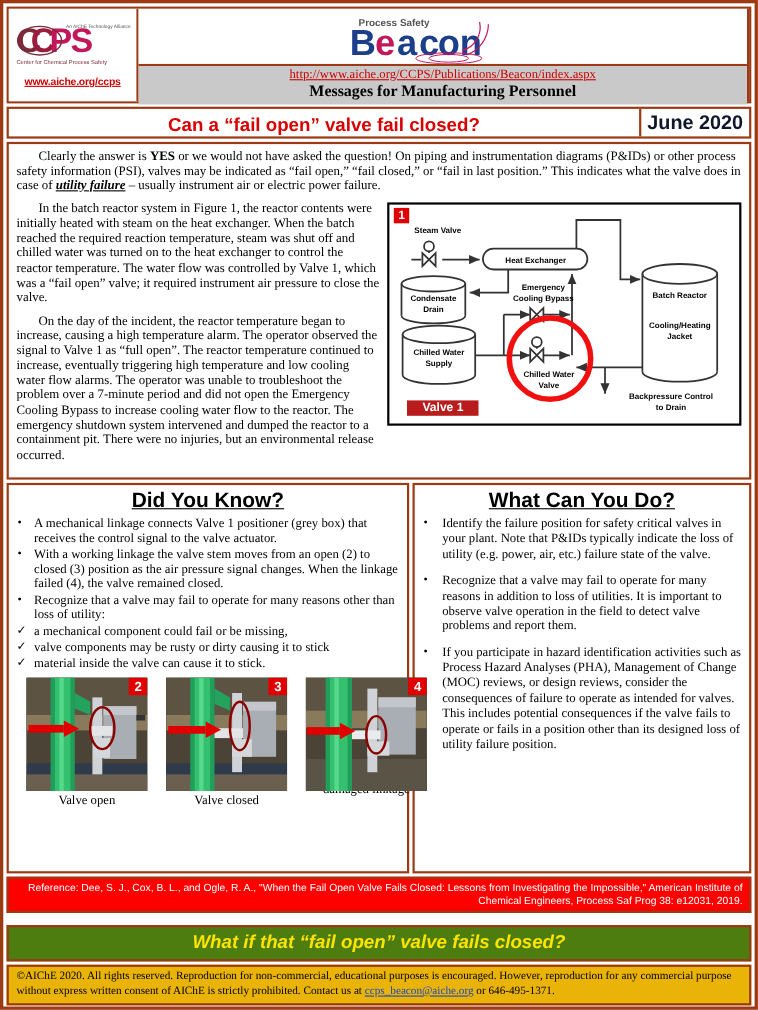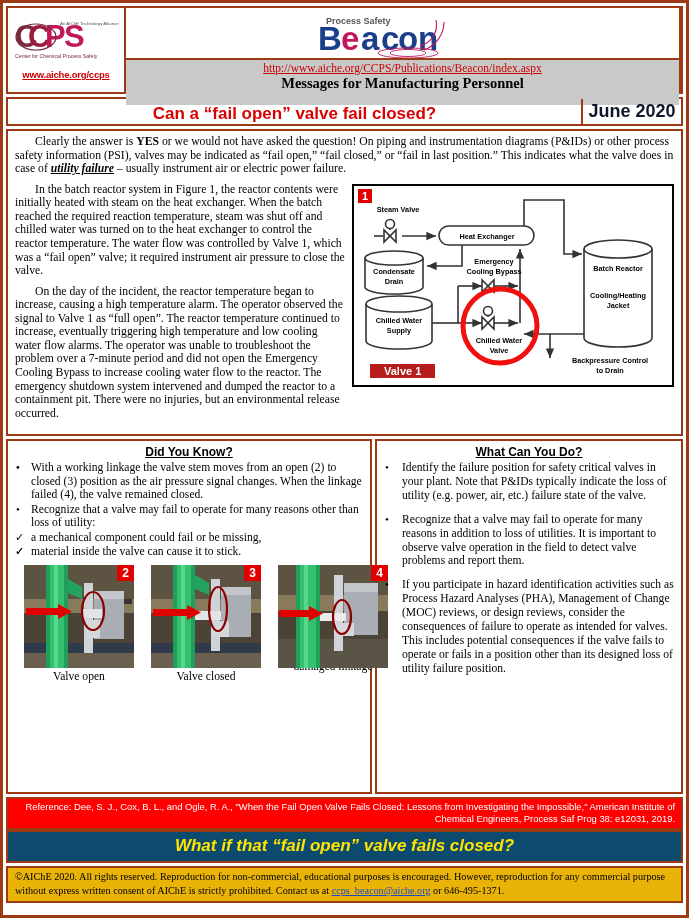--- a/index.html
+++ b/index.html
@@ -49,21 +49,21 @@
   }
   .beacon-logo-wrap {
     flex: 1;
     display: flex; align-items: center; justify-content: center;
     background: #fff; position: relative;
   }
   .beacon-logo { position: relative; width: 230px; height: 50px; }
   .hdr-mid-bottom {
     background: #C9C9C9;
     border-top: 2px solid #9C3A14;
-    padding: 1px 0 12px 0;
+    padding: 1px 0 2px 0;
     text-align: center;
   }
   .beacon-url {
     display: block;
     font-family: "Liberation Serif", serif;
     font-size: 11.5px; color: #CC0000;
     text-decoration: underline;
     line-height: 1.25;
   }
   .beacon-tag {
@@ -173,21 +173,21 @@
   .panel {
     border: 2px solid #9C3A14;
     padding: 3px 6px 4px 6px;
   }
   .panel-left { width: 366px; }
   .panel-right { flex: 1; }
   .panel h2 {
     margin: 1px 0 2px 0;
     text-align: center;
     font-family: "Liberation Sans", sans-serif;
-    font-size: 12px; font-weight: bold;
+    font-size: 19px; font-weight: bold;
     text-decoration: underline;
     color: #000;
   }
   ul.bl { list-style: none; margin: 0; padding: 0; }
   ul.bl li {
     position: relative;
     padding-left: 17px;
     font-size: 11.6px;
     line-height: 1.17;
     margin-bottom: 1px;
@@ -231,22 +231,22 @@
     background: #FF0000;
     border: 2px solid #9C3A14;
     color: #fff;
     font-family: "Liberation Sans", sans-serif;
     font-size: 9.4px;
     line-height: 1.3;
     padding: 2px 6px 3px 6px;
     text-align: right;
   }
   .slogan {
-    margin-top: 0;
-    background: #0c4a6e;
+    margin-top: 11px;
+    background: #4d7c0f;
     border: 2px solid #9C3A14;
     text-align: center;
     padding: 4px 0 5px 0;
   }
   .slogan span {
     font-family: "Liberation Sans", sans-serif;
     font-weight: bold; font-style: italic;
     font-size: 17px; color: #FFE400;
   }
   .copyright {
@@ -404,25 +404,25 @@
         </svg>
       </div>
     </div>
   </div>
 
   <div class="panels">
 
     <div class="panel panel-left">
       <h2>Did You Know?</h2>
       <ul class="bl">
-        <li><span class="mk">•</span></li>
+        <li><span class="mk">•</span><span>A mechanical linkage connects Valve 1 positioner (grey box) that receives the control signal to the valve actuator.</span></li>
         <li><span class="mk">•</span><span>With a working linkage the valve stem moves from an open (2) to closed (3) position as the air pressure signal changes. When the linkage failed (4), the valve remained closed.</span></li>
         <li><span class="mk">•</span><span> Recognize that a valve may fail to operate for many reasons other than loss of utility:</span></li>
         <li class="chk"><span class="mk">✓</span><span>a mechanical component could fail or be missing,</span></li>
-        <li class="chk"><span class="mk">✓</span></li>
+        <li class="chk"><span class="mk">✓</span><span>valve components may be rusty or dirty  causing it to stick</span></li>
         <li class="chk"><span class="mk">✓</span><span> material inside the valve can cause it to stick.</span></li>
       </ul>
 
       <div class="photos">
 
         <div class="photo-item">
           <div class="photo">
             <svg width="110" height="103" viewBox="0 0 110 103">
               <rect x="0" y="0" width="110" height="103" fill="#4a4336"></rect>
               <rect x="0" y="0" width="110" height="34" fill="#5d5342"></rect>

